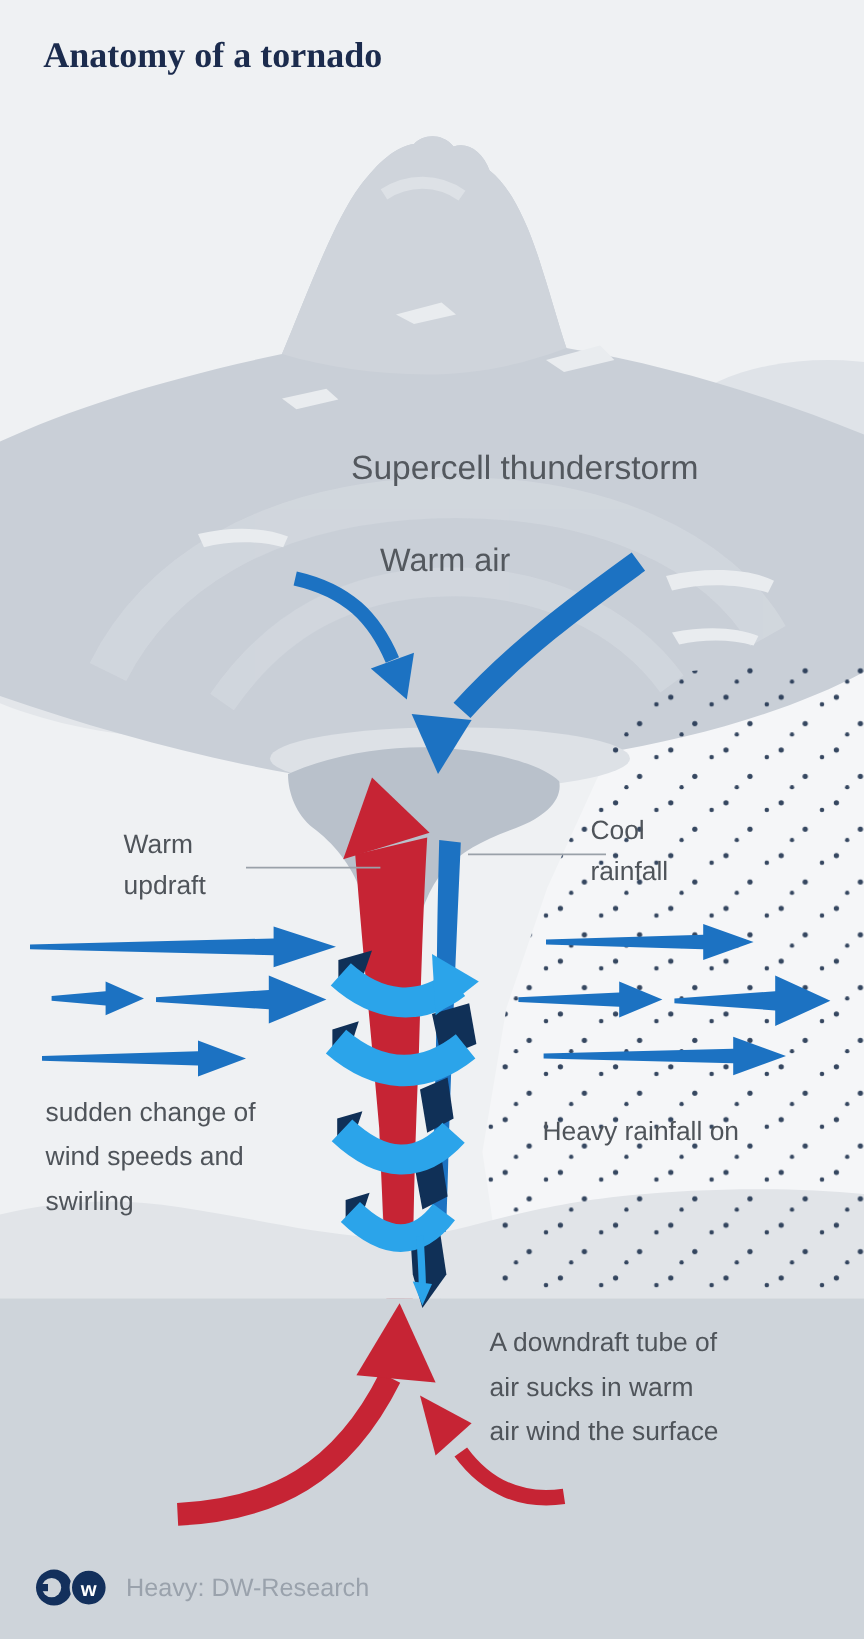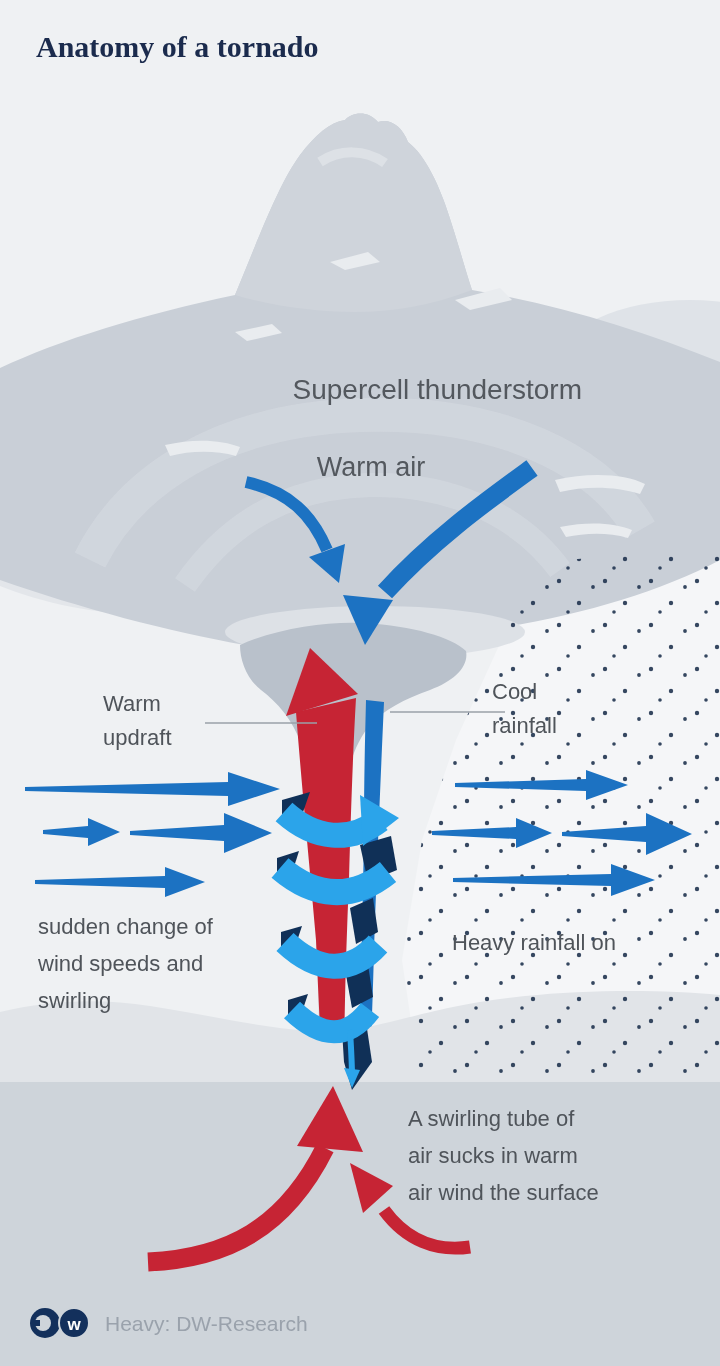--- a/index.html
+++ b/index.html
@@ -182,20 +182,20 @@
     <div>sudden change of</div>
     <div>wind speeds and</div>
     <div>swirling</div>
   </div>
 
   <div id="heavyrain" class="lbl">
     <div>Heavy rainfall on</div>
   </div>
 
   <div id="swirltube" class="lbl">
-    <div>A swirling tube of</div>
+    <div>A downdraft tube of</div>
     <div>air sucks in warm</div>
     <div>air wind the surface</div>
   </div>
 
   <div id="source">Heavy: DW-Research</div>
 
 </div>
 
 </body></html>

